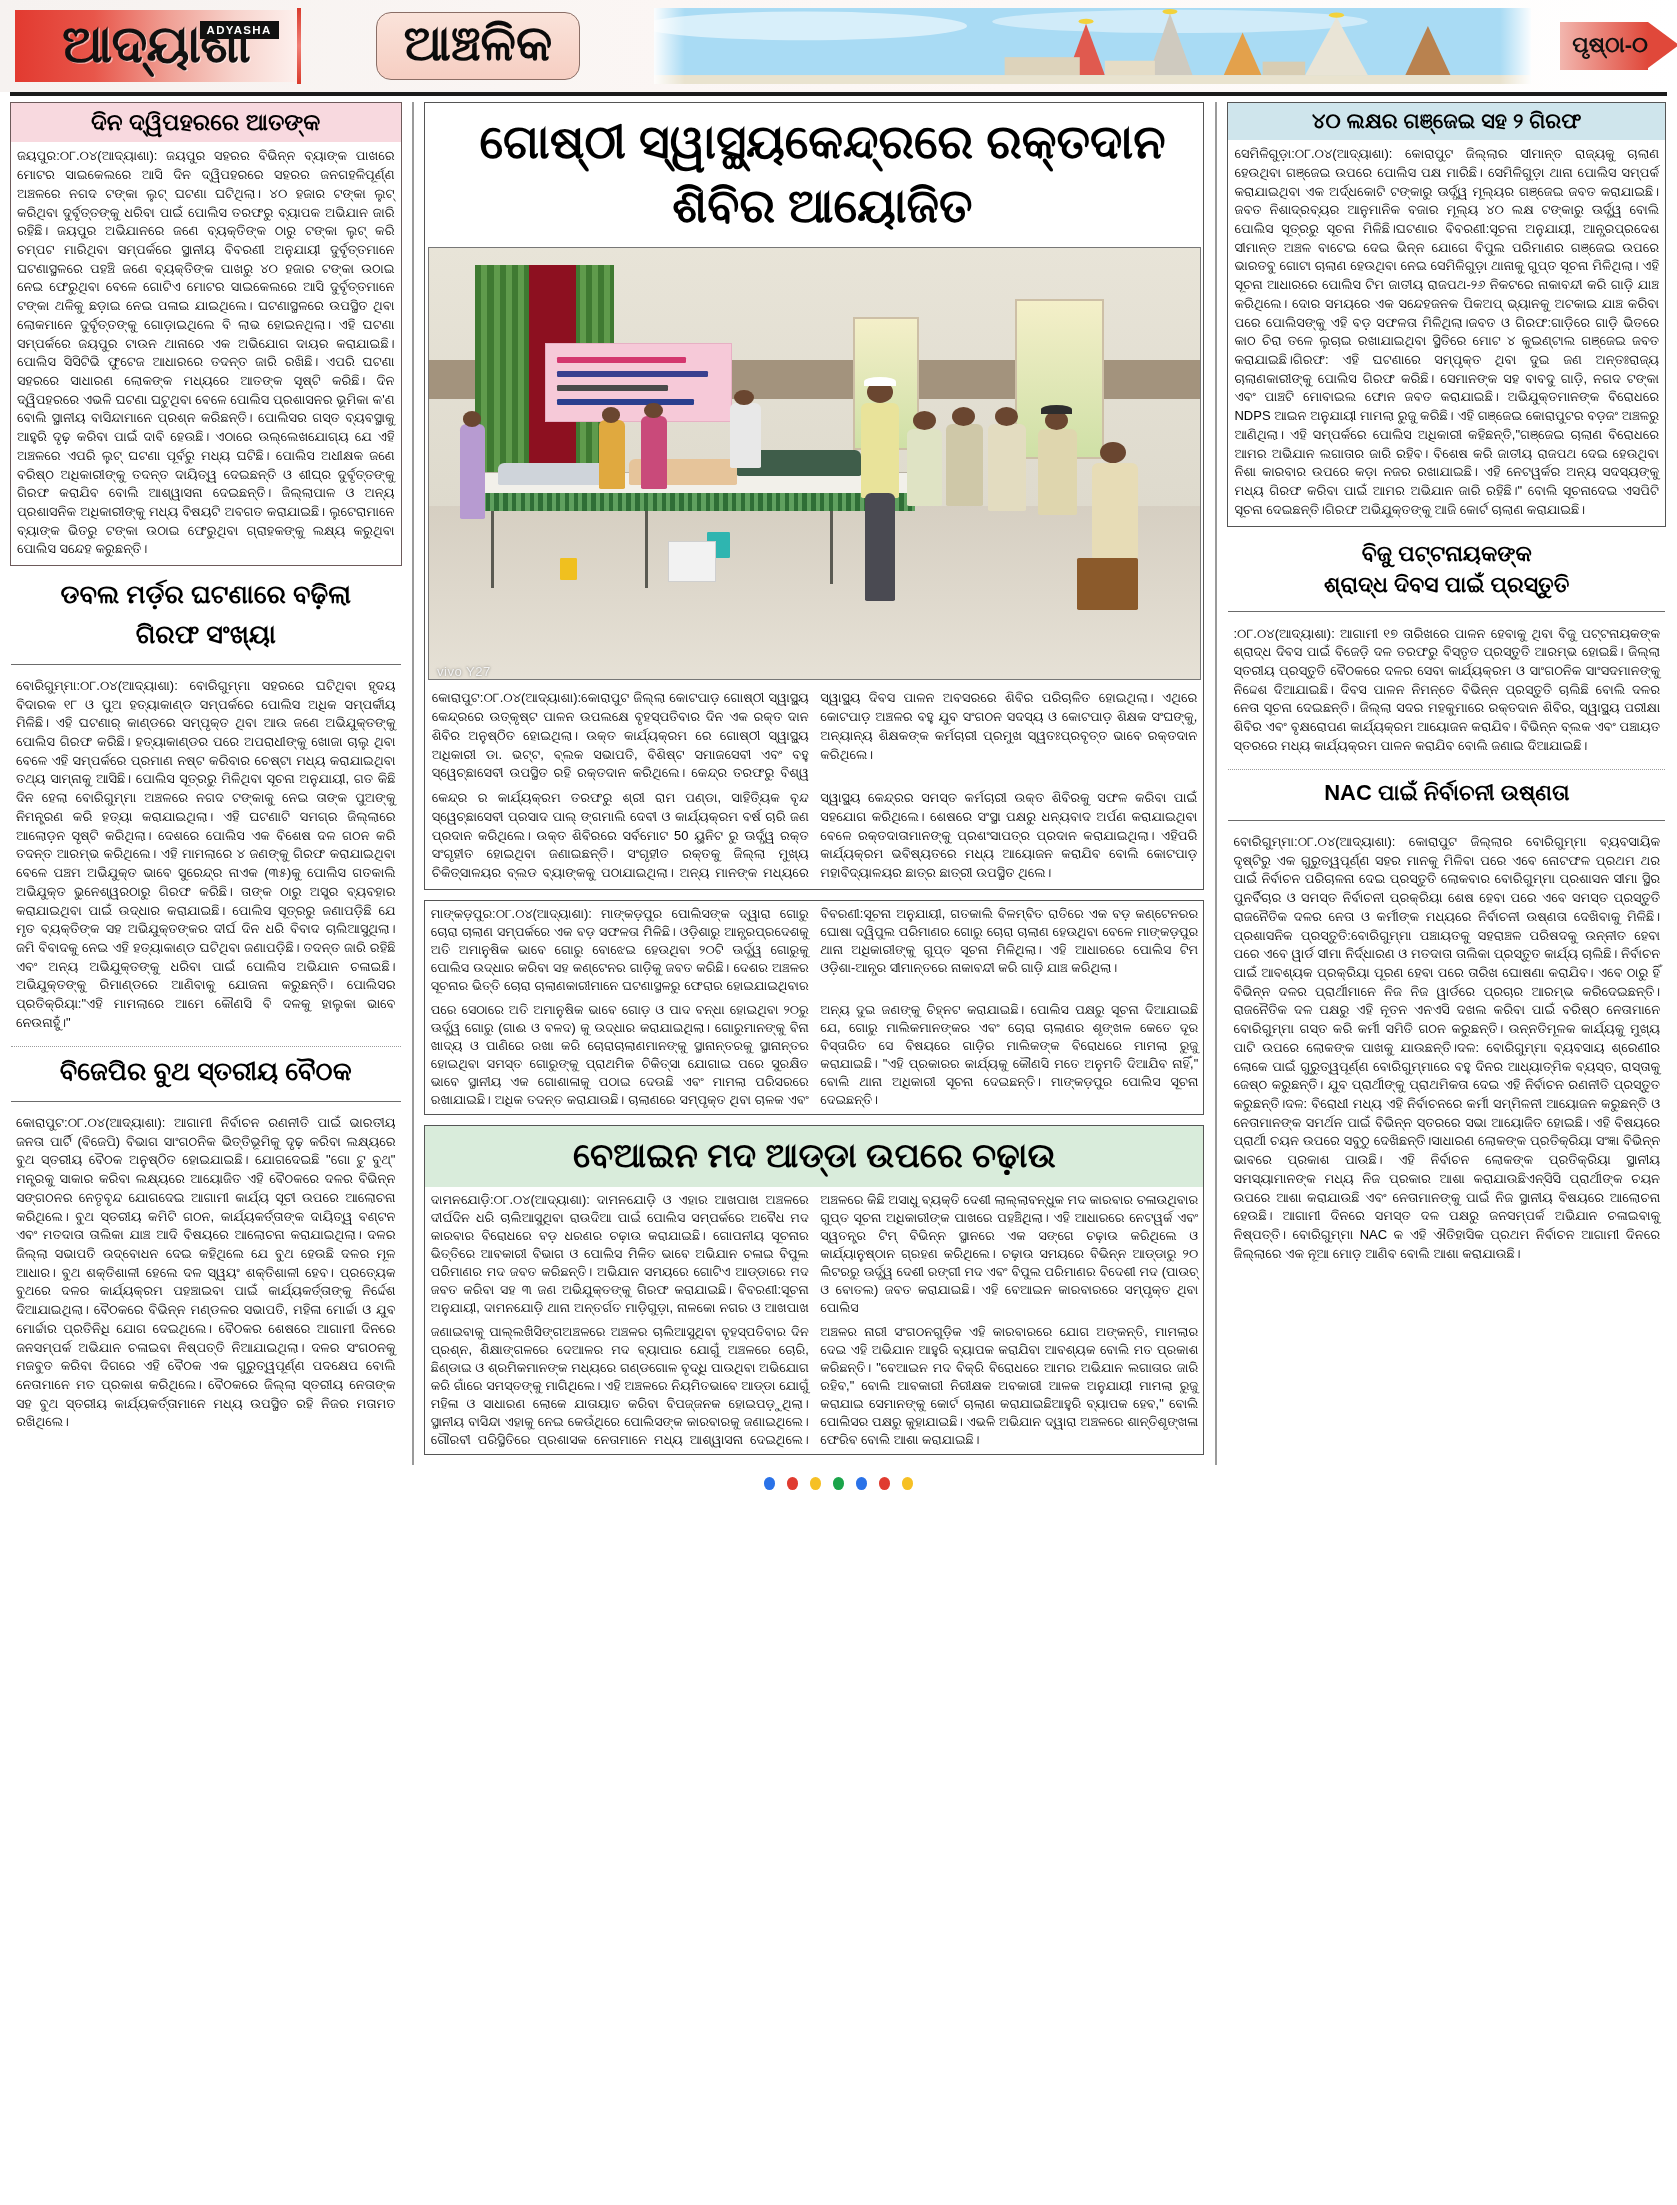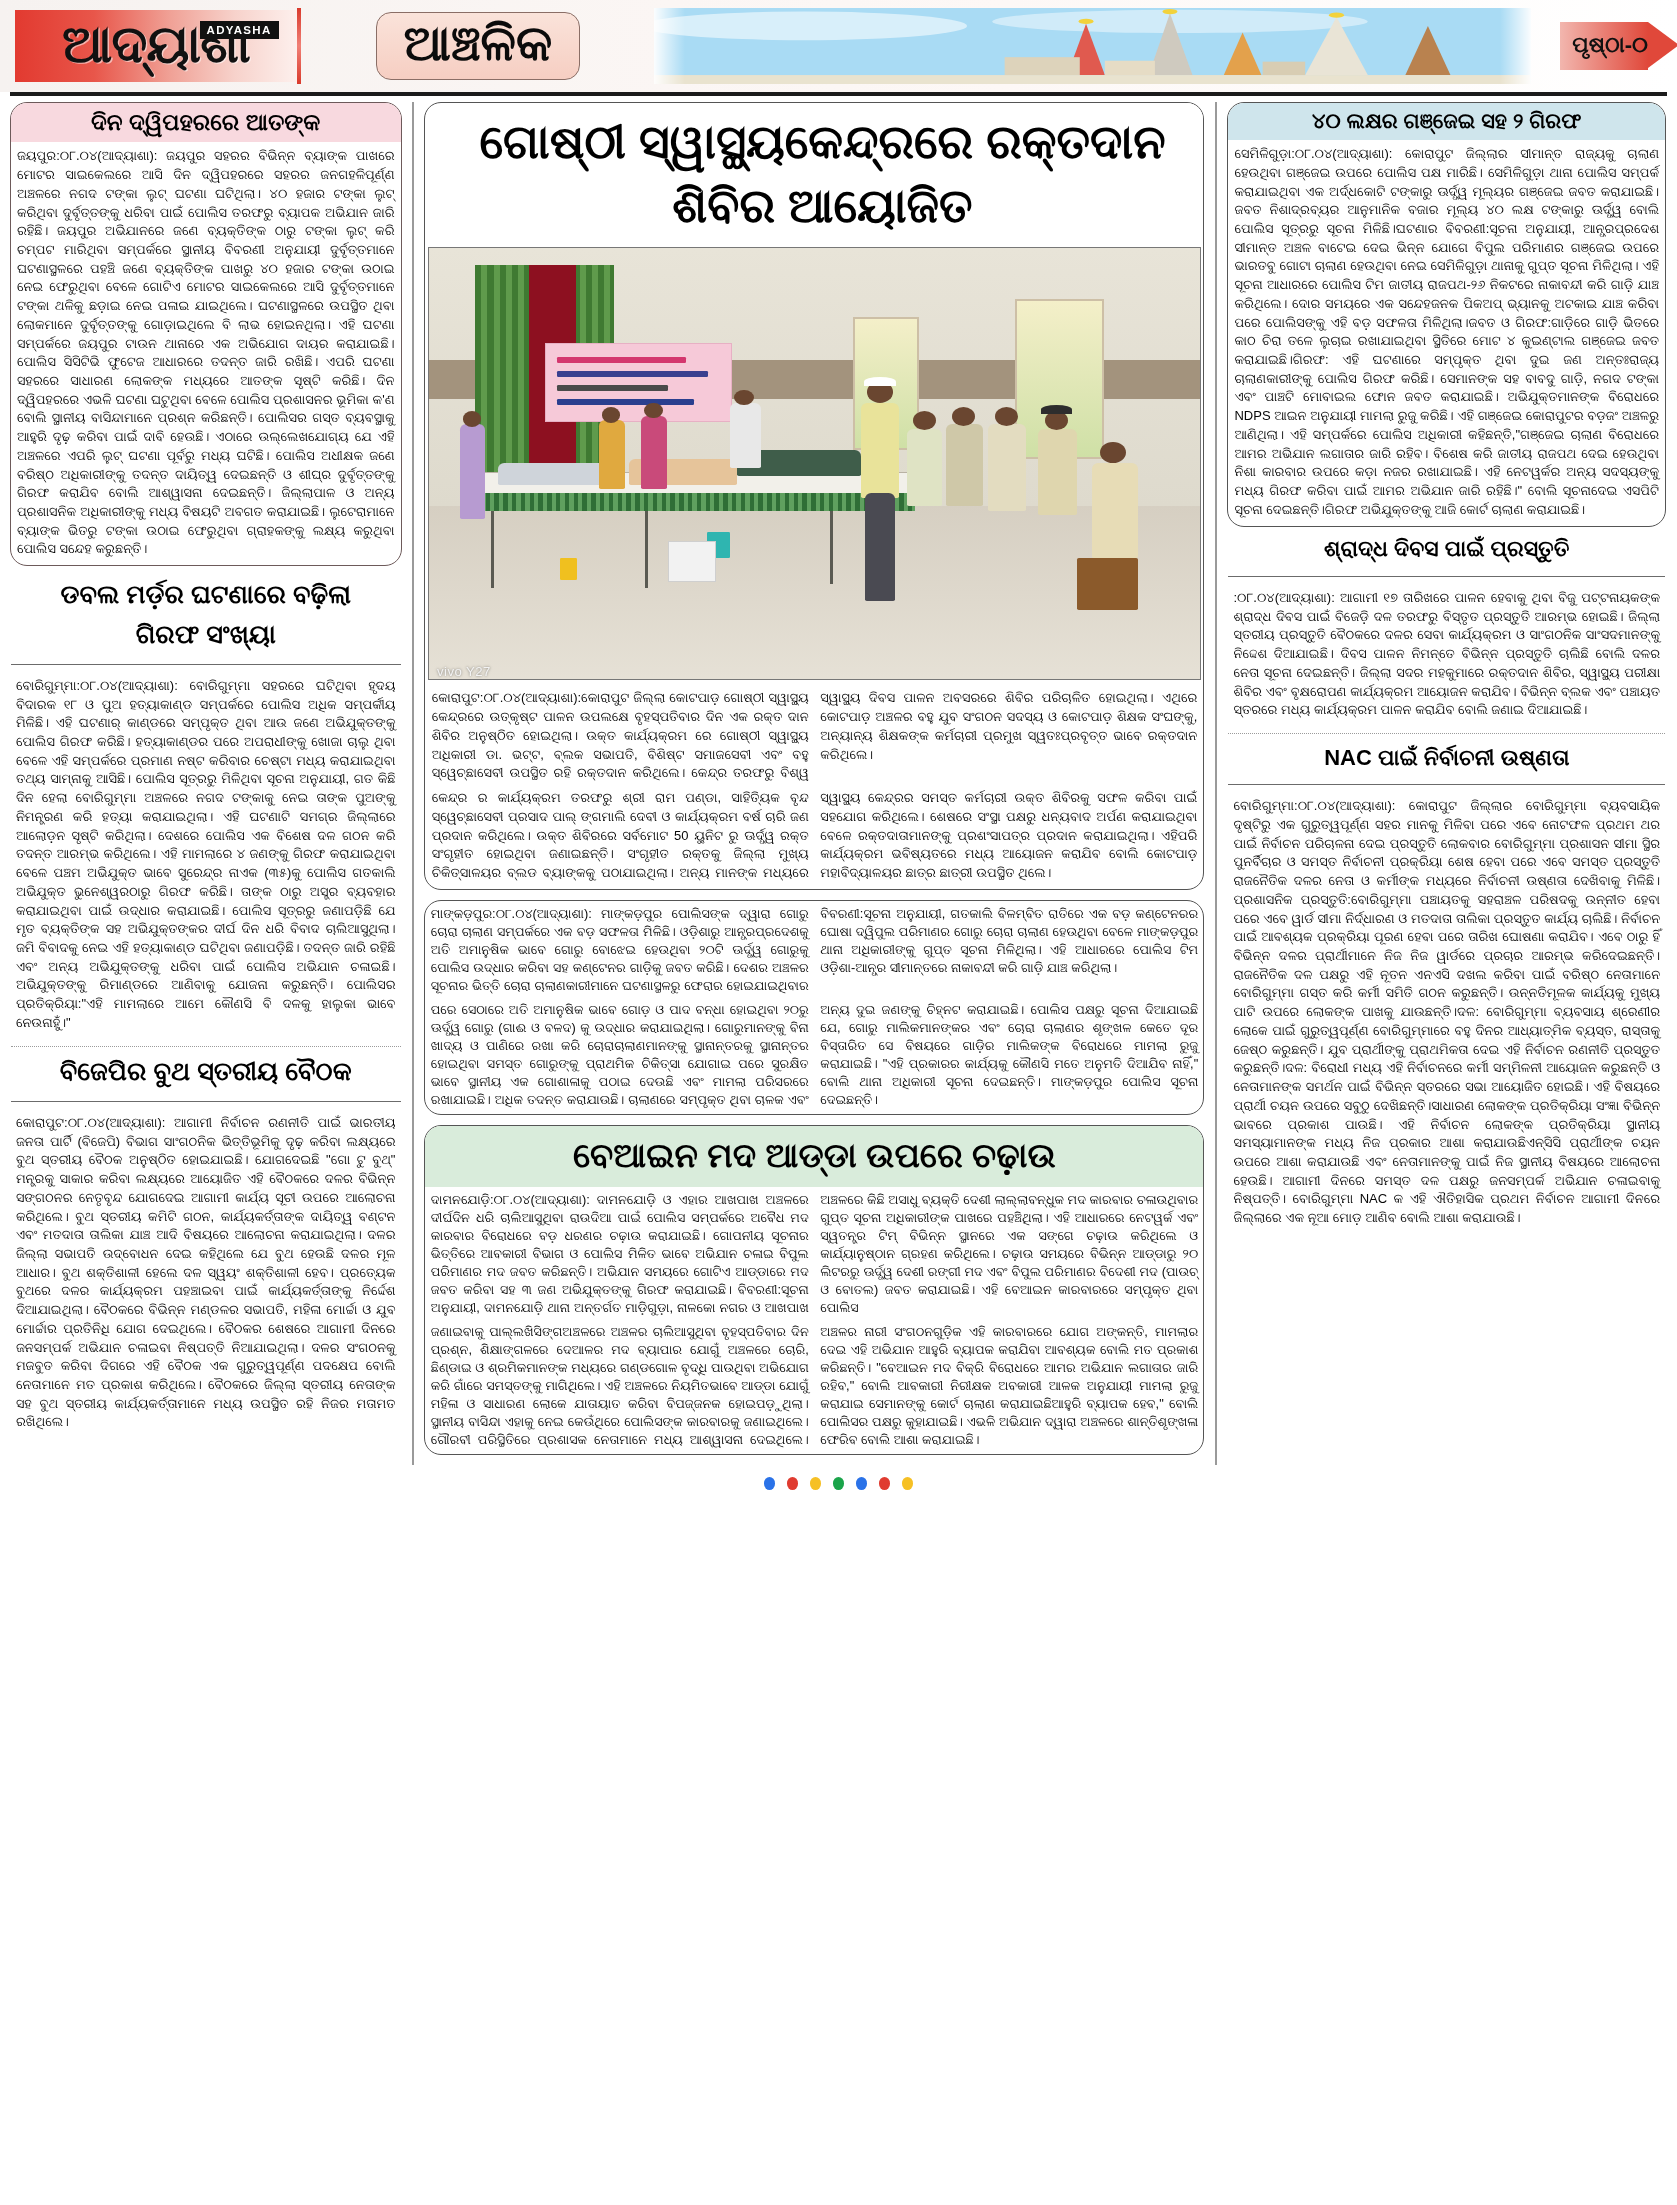--- a/index.html
+++ b/index.html
@@ -140,21 +140,21 @@
   }
   .col{box-sizing:border-box;}
   .col-left{width:399px;padding-right:7px;}
   .col-sep{width:1.8px;background:#9a9a9a;align-self:stretch;margin:0 3.5px;}
   .col-mid{width:794px;padding:0 7px;}
   .col-right{width:446px;padding-left:7px;}
 
   
   .box{
     border:0.9px solid #555;
-    border-radius:17px;
+    border-radius:0;
     overflow:hidden;
     margin-bottom:9.7px;
     background:#fff;
   }
   .box.pink{border-color:#6d5a5a;}
   .hl-band{
     text-align:center;
     font-weight:bold;
     line-height:1.14;
     padding:6.2px 5.3px 7px;
@@ -397,20 +397,21 @@
     <div class="col-sep"></div>
 
     <div class="col col-right">
 
       <div class="box">
         <div class="hl-band hl-blue">୪୦ ଲକ୍ଷର ଗଞ୍ଜେଇ ସହ ୨ ଗିରଫ</div>
         <div class="body-text">ସେମିଳିଗୁଡ଼ା:୦୮.୦୪(ଆଦ୍ୟାଶା): କୋରାପୁଟ ଜିଲ୍ଲାର ସୀମାନ୍ତ ରାଜ୍ୟକୁ ଚାଲାଣ ହେଉଥିବା ଗଞ୍ଜେଇ ଉପରେ ପୋଲିସ ପକ୍ଷ ମାରିଛି। ସେମିଳିଗୁଡ଼ା ଥାନା ପୋଲିସ ସମ୍ପର୍କ କରାଯାଇଥିବା ଏକ ଅର୍ଦ୍ଧକୋଟି ଟଙ୍କାରୁ ଊର୍ଦ୍ଧ୍ୱ ମୂଲ୍ୟର ଗଞ୍ଜେଇ ଜବତ କରାଯାଇଛି। ଜବତ ନିଶାଦ୍ରବ୍ୟର ଆନୁମାନିକ ବଜାର ମୂଲ୍ୟ ୪୦ ଲକ୍ଷ ଟଙ୍କାରୁ ଊର୍ଦ୍ଧ୍ୱ ବୋଲି ପୋଲିସ ସୂତ୍ରରୁ ସୂଚନା ମିଳିଛି।ଘଟଣାର ବିବରଣୀ:ସୂଚନା ଅନୁଯାୟୀ, ଆନ୍ଧ୍ରପ୍ରଦେଶ ସୀମାନ୍ତ ଅଞ୍ଚଳ ବାଟେଇ ଦେଇ ଭିନ୍ନ ଯୋଗେ ବିପୁଲ ପରିମାଣର ଗଞ୍ଜେଇ ଉପରେ ଭାରତବୁ ଗୋଟା ଚାଲାଣ ହେଉଥିବା ନେଇ ସେମିଳିଗୁଡ଼ା ଥାନାକୁ ଗୁପ୍ତ ସୂଚନା ମିଳିଥିଲା। ଏହି ସୂଚନା ଆଧାରରେ ପୋଲିସ ଟିମ ଜାତୀୟ ରାଜପଥ-୨୬ ନିକଟରେ ନାକାବନ୍ଦୀ କରି ଗାଡ଼ି ଯାଞ୍ଚ କରିଥିଲେ। ଦୋର ସମୟରେ ଏକ ସନ୍ଦେହଜନକ ପିକଅପ୍ ଭ୍ୟାନକୁ ଅଟକାଇ ଯାଞ୍ଚ କରିବା ପରେ ପୋଲିସଙ୍କୁ ଏହି ବଡ଼ ସଫଳତା ମିଳିଥିଲା।ଜବତ ଓ ଗିରଫ:ଗାଡ଼ିରେ ଗାଡ଼ି ଭିତରେ କାଠ ଚିରା ତଳେ ଲୁଚାଇ ରଖାଯାଇଥିବା ସ୍ଥିତିରେ ମୋଟ ୪ କୁଇଣ୍ଟାଲ ଗଞ୍ଜେଇ ଜବତ କରାଯାଇଛି।ଗିରଫ: ଏହି ଘଟଣାରେ ସମ୍ପୃକ୍ତ ଥିବା ଦୁଇ ଜଣ ଅନ୍ତଃରାଜ୍ୟ ଚାଲାଣକାରୀଙ୍କୁ ପୋଲିସ ଗିରଫ କରିଛି। ସେମାନଙ୍କ ସହ ବାବଦୁ ଗାଡ଼ି, ନଗଦ ଟଙ୍କା ଏବଂ ପାଞ୍ଚଟି ମୋବାଇଲ ଫୋନ ଜବତ କରାଯାଇଛି। ଅଭିଯୁକ୍ତମାନଙ୍କ ବିରୋଧରେ NDPS ଆଇନ ଅନୁଯାୟୀ ମାମଲା ରୁଜୁ କରିଛି। ଏହି ଗଞ୍ଜେଇ କୋରାପୁଟର ବଡ଼ଜଂ ଅଞ୍ଚଳରୁ ଆଣିଥିଲା। ଏହି ସମ୍ପର୍କରେ ପୋଲିସ ଅଧିକାରୀ କହିଛନ୍ତି,"ଗଞ୍ଜେଇ ଚାଲାଣ ବିରୋଧରେ ଆମର ଅଭିଯାନ ଲଗାତାର ଜାରି ରହିବ। ବିଶେଷ କରି ଜାତୀୟ ରାଜପଥ ଦେଇ ହେଉଥିବା ନିଶା କାରବାର ଉପରେ କଡ଼ା ନଜର ରଖାଯାଇଛି। ଏହି ନେଟୱର୍କର ଅନ୍ୟ ସଦସ୍ୟଙ୍କୁ ମଧ୍ୟ ଗିରଫ କରିବା ପାଇଁ ଆମର ଅଭିଯାନ ଜାରି ରହିଛି।" ବୋଲି ସୂଚନାଦେଇ ଏସପିଟି ସୂଚନା ଦେଇଛନ୍ତି।ଗିରଫ ଅଭିଯୁକ୍ତଙ୍କୁ ଆଜି କୋର୍ଟ ଚାଲାଣ କରାଯାଇଛି।</div>
       </div>
 
       <div>
+        <div class="headline-free sm">ବିଜୁ ପଟ୍ଟନାୟକଙ୍କ</div>
         <div class="headline-free sm" style="padding-top:0;">ଶ୍ରାଦ୍ଧ ଦିବସ ପାଇଁ ପ୍ରସ୍ତୁତି</div>
         <div class="solid-sep"></div>
         <div class="body-text">:୦୮.୦୪(ଆଦ୍ୟାଶା): ଆଗାମୀ ୧୭ ତାରିଖରେ ପାଳନ ହେବାକୁ ଥିବା ବିଜୁ ପଟ୍ଟନାୟକଙ୍କ ଶ୍ରାଦ୍ଧ ଦିବସ ପାଇଁ ବିଜେଡ଼ି ଦଳ ତରଫରୁ ବିସ୍ତୃତ ପ୍ରସ୍ତୁତି ଆରମ୍ଭ ହୋଇଛି। ଜିଲ୍ଲା ସ୍ତରୀୟ ପ୍ରସ୍ତୁତି ବୈଠକରେ ଦଳର ସେବା କାର୍ଯ୍ୟକ୍ରମ ଓ ସାଂଗଠନିକ ସାଂସଦମାନଙ୍କୁ ନିଦ୍ଦେଶ ଦିଆଯାଇଛି। ଦିବସ ପାଳନ ନିମନ୍ତେ ବିଭିନ୍ନ ପ୍ରସ୍ତୁତି ଚାଲିଛି ବୋଲି ଦଳର ନେତା ସୂଚନା ଦେଇଛନ୍ତି। ଜିଲ୍ଲା ସଦର ମହକୁମାରେ ରକ୍ତଦାନ ଶିବିର, ସ୍ୱାସ୍ଥ୍ୟ ପରୀକ୍ଷା ଶିବିର ଏବଂ ବୃକ୍ଷରୋପଣ କାର୍ଯ୍ୟକ୍ରମ ଆୟୋଜନ କରାଯିବ। ବିଭିନ୍ନ ବ୍ଲକ ଏବଂ ପଞ୍ଚାୟତ ସ୍ତରରେ ମଧ୍ୟ କାର୍ଯ୍ୟକ୍ରମ ପାଳନ କରାଯିବ ବୋଲି ଜଣାଇ ଦିଆଯାଇଛି।</div>
       </div>
 
       <div class="dotted-sep"></div>
 
       <div>
         <div class="headline-free sm">NAC ପାଇଁ ନିର୍ବାଚନୀ ଉଷ୍ଣତା</div>
         <div class="solid-sep"></div>

